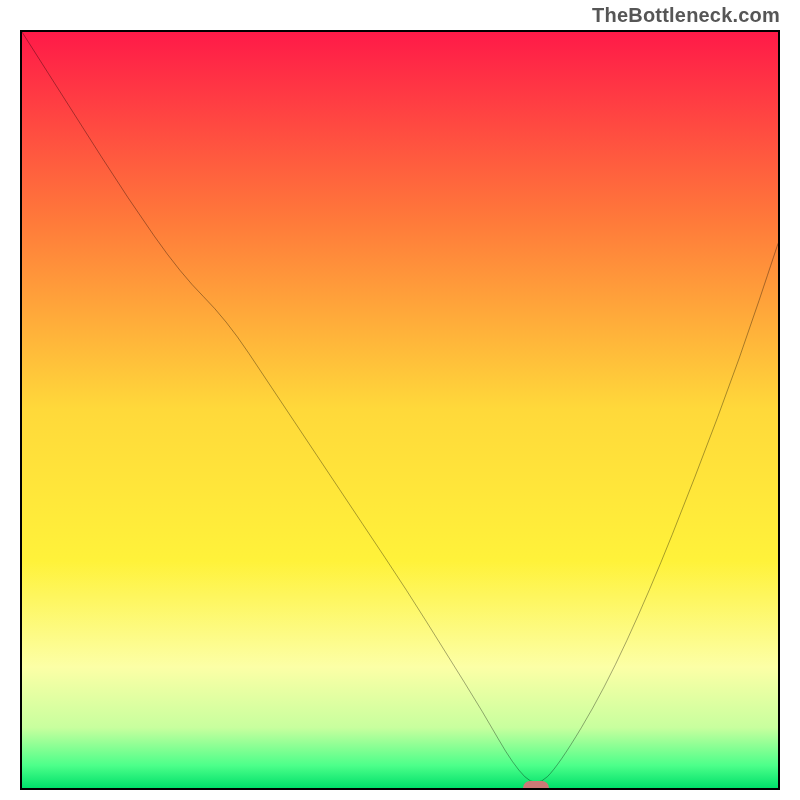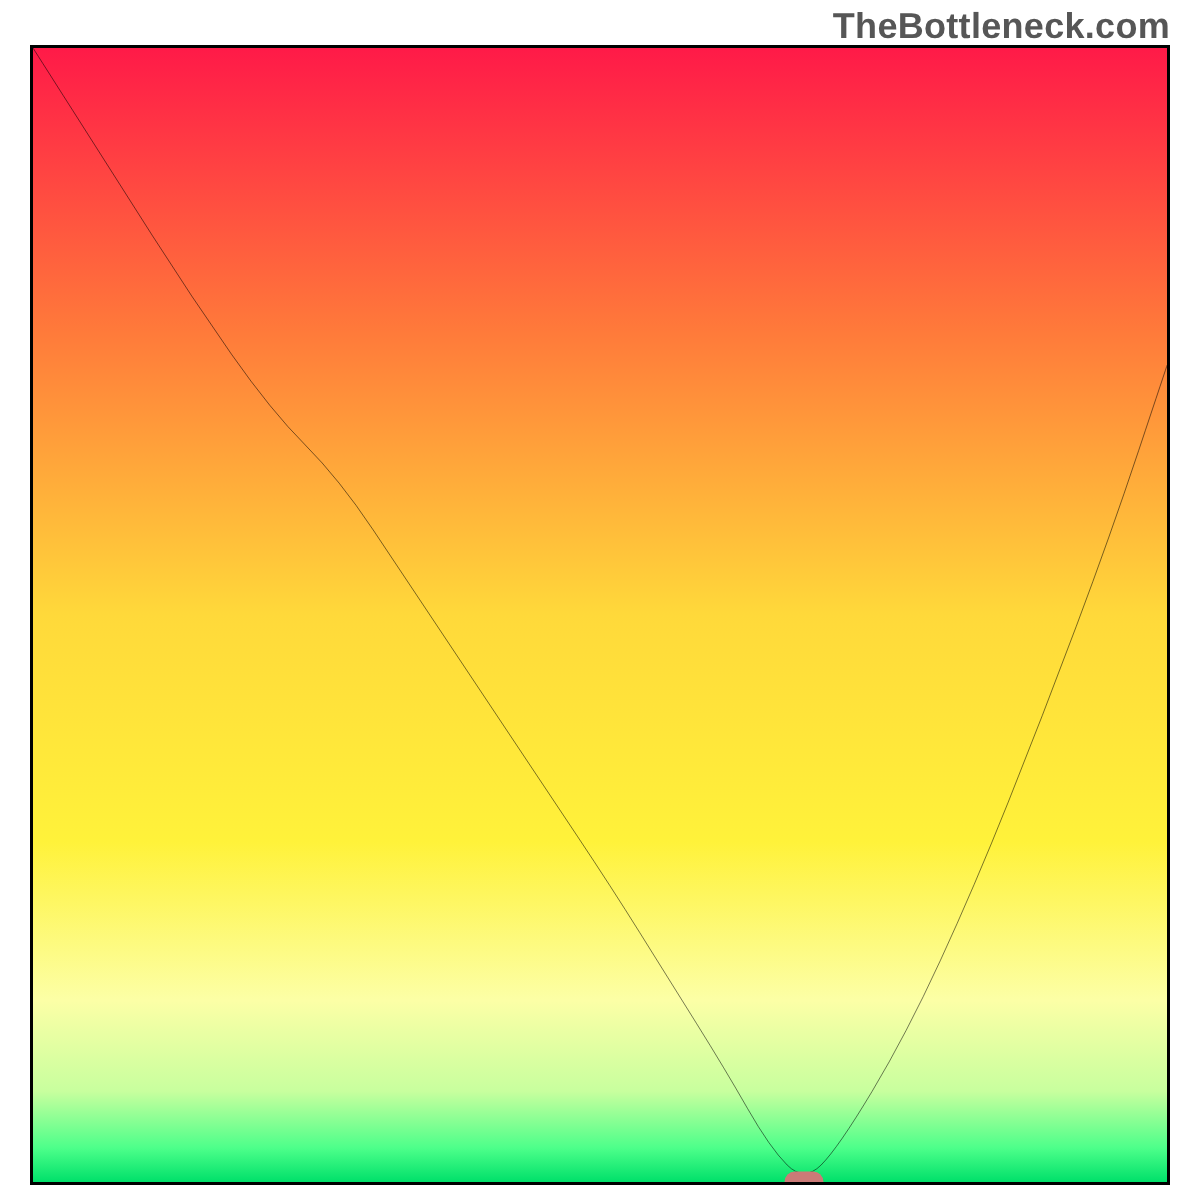--- a/index.html
+++ b/index.html
@@ -36,21 +36,21 @@
     width: 26px;
     height: 14px;
     background: #cb7a77;
     border-radius: 7px;
     transform: translate(-50%, -50%);
   }
   .watermark {
     position: absolute;
     top: 4px;
     right: 20px;
-    font-size: 24px;
+    font-size: 20px;
     font-weight: 600;
     color: #565656;
     letter-spacing: 0.2px;
   }
 </style>
 </head>
 <body>
 
 <div class="watermark">TheBottleneck.com</div>
 

